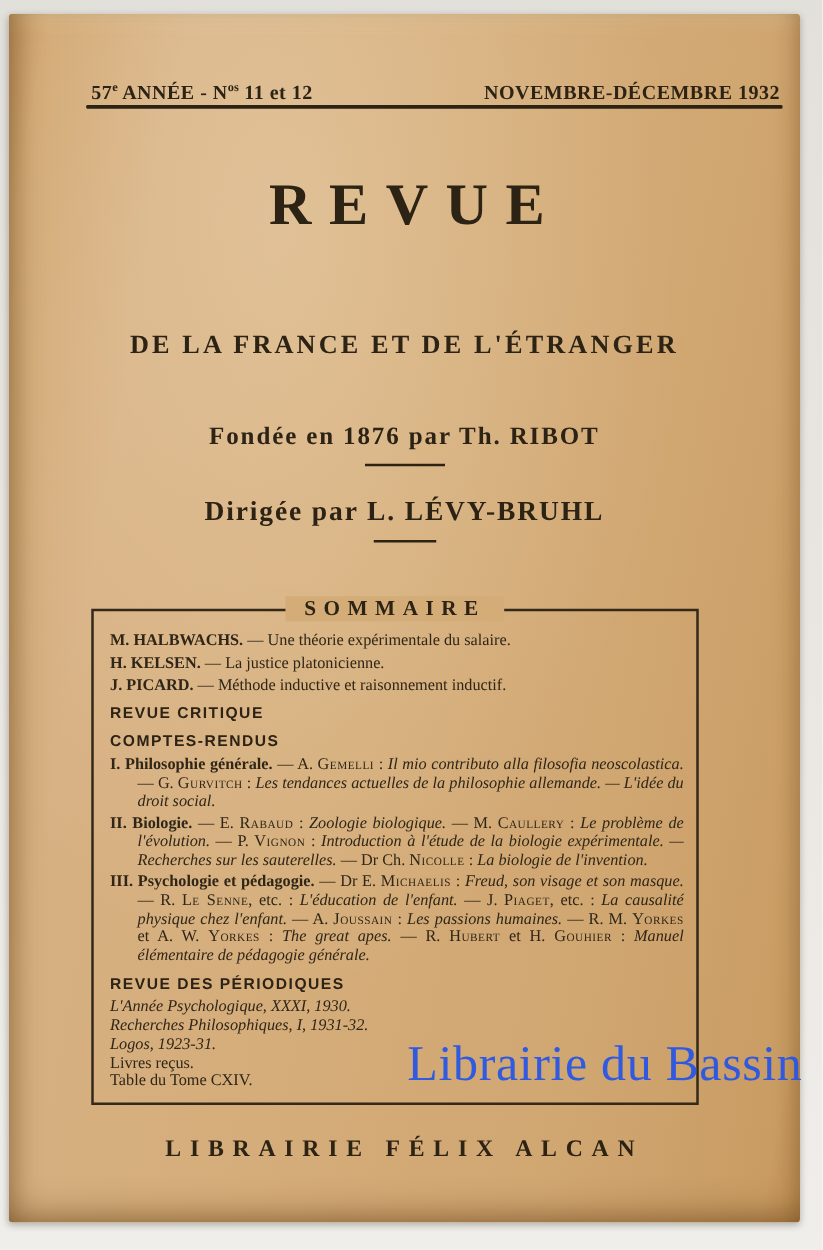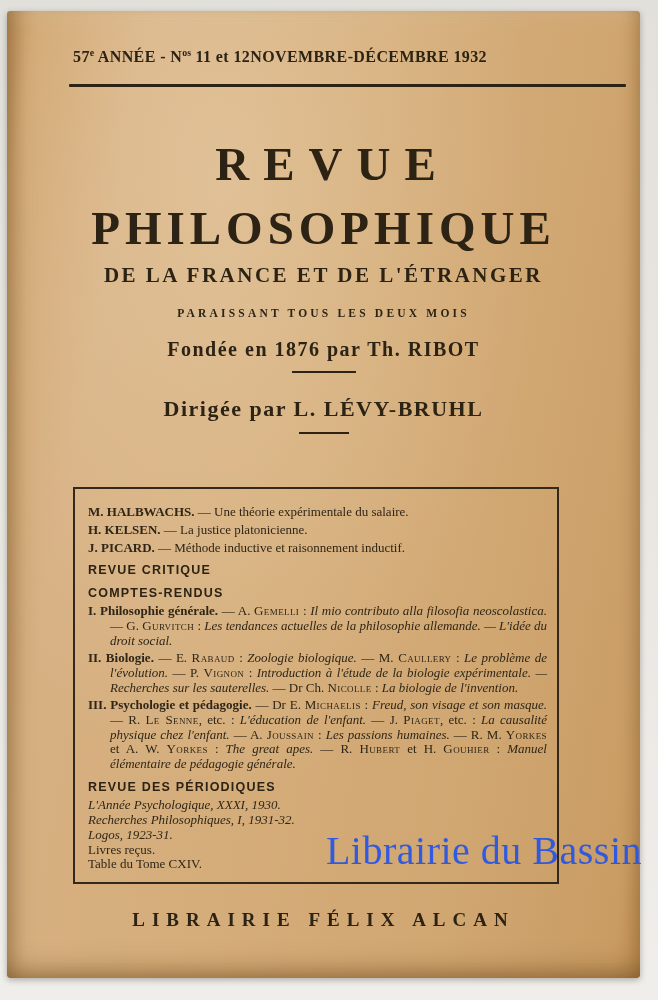--- a/index.html
+++ b/index.html
@@ -17,21 +17,21 @@
       inset 16px 0 22px -12px rgba(110,72,28,0.55),
       inset -12px 0 18px -10px rgba(110,72,28,0.40),
       inset 0 -20px 26px -14px rgba(100,62,20,0.50),
       inset 0 14px 18px -12px rgba(255,240,210,0.35),
       0 2px 6px rgba(60,50,35,0.35);
     border-radius:3px;
     color:#2c2315;
   }
   .abs{position:absolute;}
   
-  .masthead{top:36px;left:66px;right:16px;display:flex;align-items:baseline;
+  .masthead{top:54px;left:66px;right:16px;display:flex;justify-content:space-between;align-items:baseline;
     font-weight:bold;font-size:16px;letter-spacing:0.4px;}
   .masthead .sup{font-size:0.62em;vertical-align:super;letter-spacing:0;}
   .mast-rule{top:73px;left:62px;right:14px;height:3px;background:#2c2315;border-radius:1px;}
   
   .tline{left:0;right:0;text-align:center;font-weight:bold;white-space:nowrap;}
   .title1{top:126px;font-size:47px;letter-spacing:14px;padding-left:18px;}
   .title2{top:190px;font-size:47px;letter-spacing:5px;}
   .subtitle{top:252px;font-size:21px;letter-spacing:2.5px;}
   .frequency{top:296px;font-size:11.5px;letter-spacing:3.2px;font-weight:bold;}
   .founded{top:327px;font-size:20px;letter-spacing:1.5px;}
@@ -81,29 +81,28 @@
 
   <div class="abs masthead">
     <span>
       <span>57</span><span class="sup">e</span><span> ANNÉE - N</span><span class="sup">os</span><span> 11 et 12</span>
     </span>
     <span>NOVEMBRE-DÉCEMBRE 1932</span>
   </div>
   <div class="abs mast-rule"></div>
 
   <div class="abs tline title1">REVUE</div>
-  <div class="abs tline title2">PHILOSOPHIQUE</div>
   <div class="abs tline subtitle">DE LA FRANCE ET DE L'ÉTRANGER</div>
-  <div class="abs tline frequency">PARAISSANT TOUS LES DEUX MOIS</div>
   <div class="abs tline founded">Fondée en 1876 par Th. RIBOT</div>
   <div class="abs shortrule rule-a"></div>
   <div class="abs tline directed">Dirigée par L. LÉVY-BRUHL</div>
   <div class="abs shortrule rule-b"></div>
 
   <div class="abs sommaire-box">
+    <div class="sommaire-title">SOMMAIRE</div>
 
     <p class="article-line"><span class="auth">M. HALBWACHS.</span><span> — </span><span>Une théorie expérimentale du salaire.</span></p>
     <p class="article-line"><span class="auth">H. KELSEN.</span><span> — </span><span>La justice platonicienne.</span></p>
     <p class="article-line"><span class="auth">J. PICARD.</span><span> — </span><span>Méthode inductive et raisonnement inductif.</span></p>
 
     <div class="box-heading">REVUE CRITIQUE</div>
 
     <div class="box-heading">COMPTES-RENDUS</div>
     <p class="cr-para"><span class="lbl">I. Philosophie générale.</span><span><span> — A. </span><span class="sc">Gemelli</span><span> : </span><span class="it">Il mio contributo alla filosofia neoscolastica.</span><span> — G. </span><span class="sc">Gurvitch</span><span> : </span><span class="it">Les tendances actuelles de la philosophie allemande. — L'idée du droit social.</span></span></p>
     <p class="cr-para"><span class="lbl">II. Biologie.</span><span><span> — E. </span><span class="sc">Rabaud</span><span> : </span><span class="it">Zoologie biologique.</span><span> — M. </span><span class="sc">Caullery</span><span> : </span><span class="it">Le problème de l'évolution.</span><span> — P. </span><span class="sc">Vignon</span><span> : </span><span class="it">Introduction à l'étude de la biologie expérimentale. — Recherches sur les sauterelles.</span><span> — Dr Ch. </span><span class="sc">Nicolle</span><span> : </span><span class="it">La biologie de l'invention.</span></span></p>

